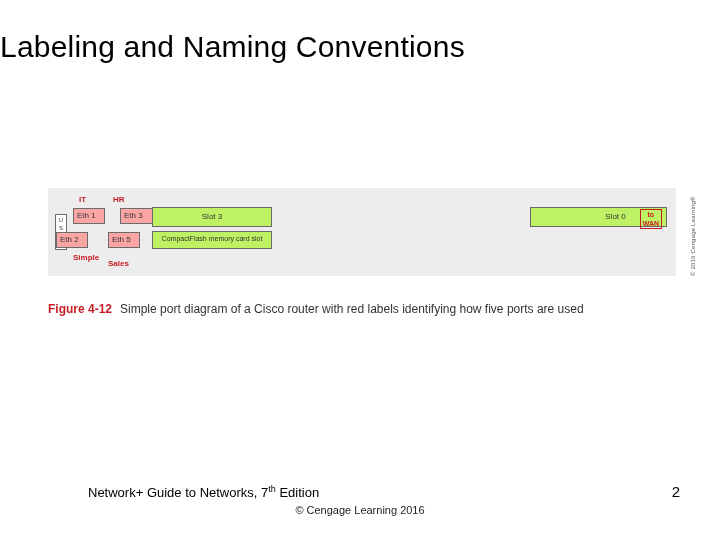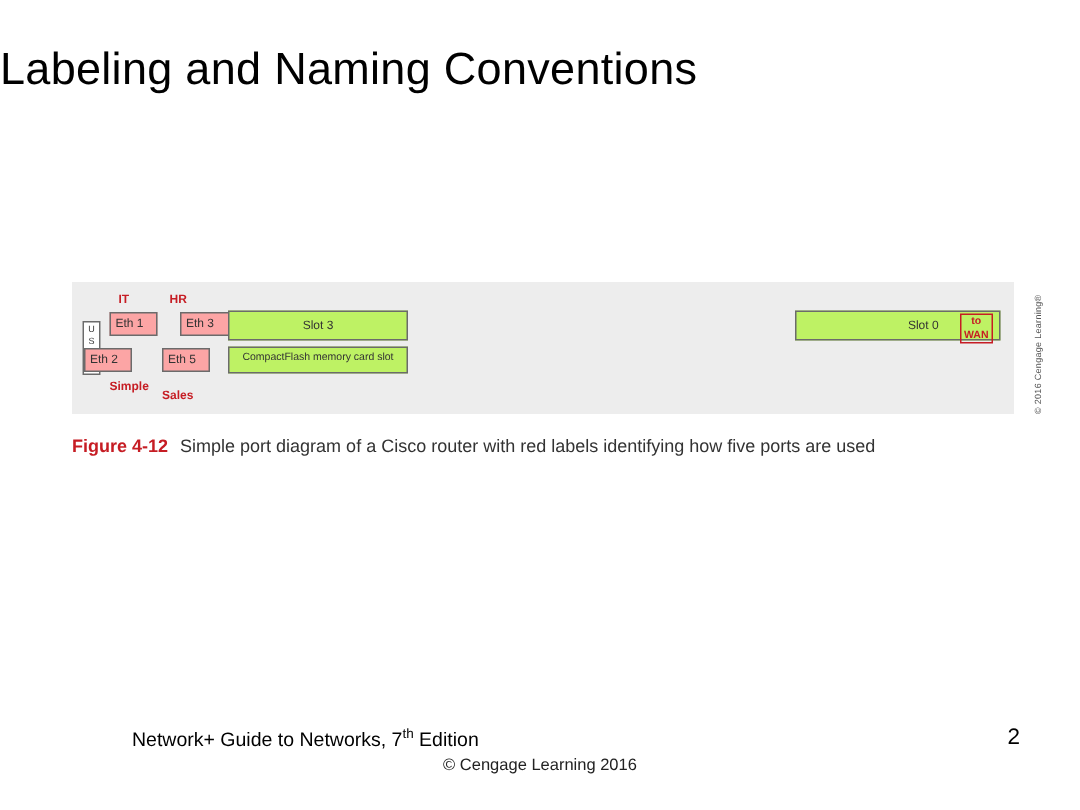--- a/index.html
+++ b/index.html
@@ -97,21 +97,21 @@
     top: 0;
     width: 88px;
     transform: rotate(-90deg);
     transform-origin: right top;
     font-size: 6px;
     color: #555;
     letter-spacing: 0.2px;
     text-align: left;
   }
   .caption {
-    margin-top: 14px;
+    margin-top: 26px;
     font-size: 12px;
     color: #333;
     font-family: Arial, sans-serif;
   }
   .caption .fig-num { color: #c61d24; font-weight: 700; margin-right: 8px; }
   .footer-left {
     position: absolute;
     left: 42px;
     bottom: 40px;
     font-size: 13px;

